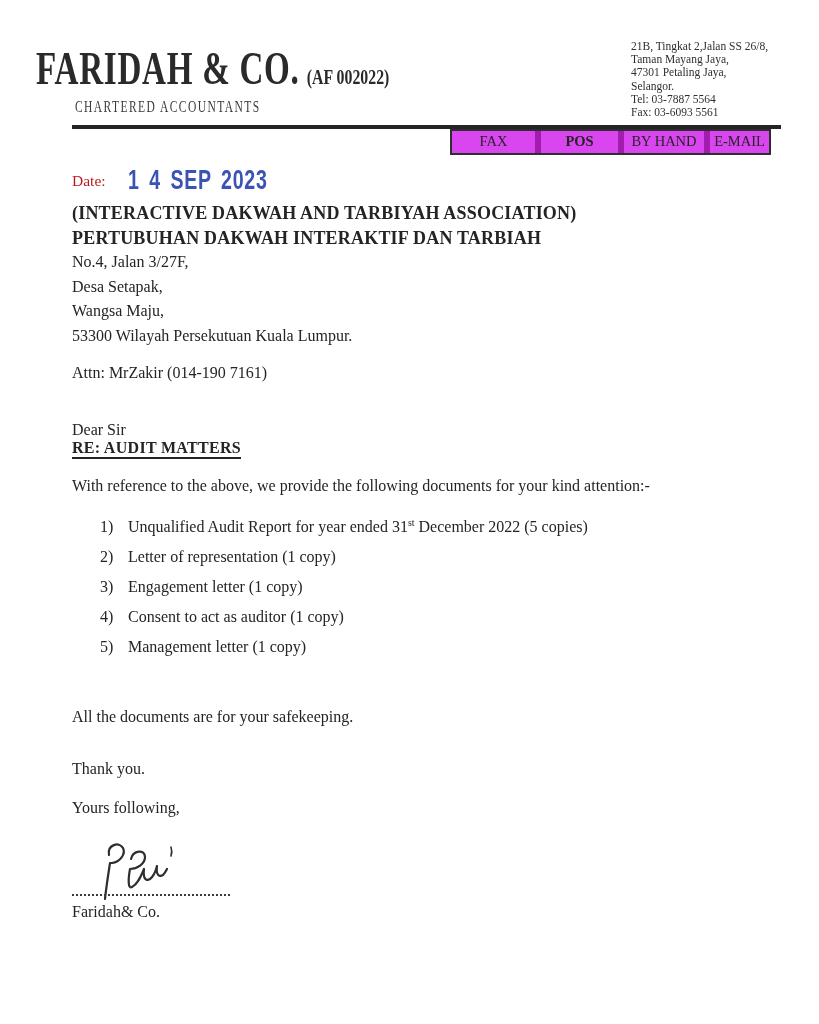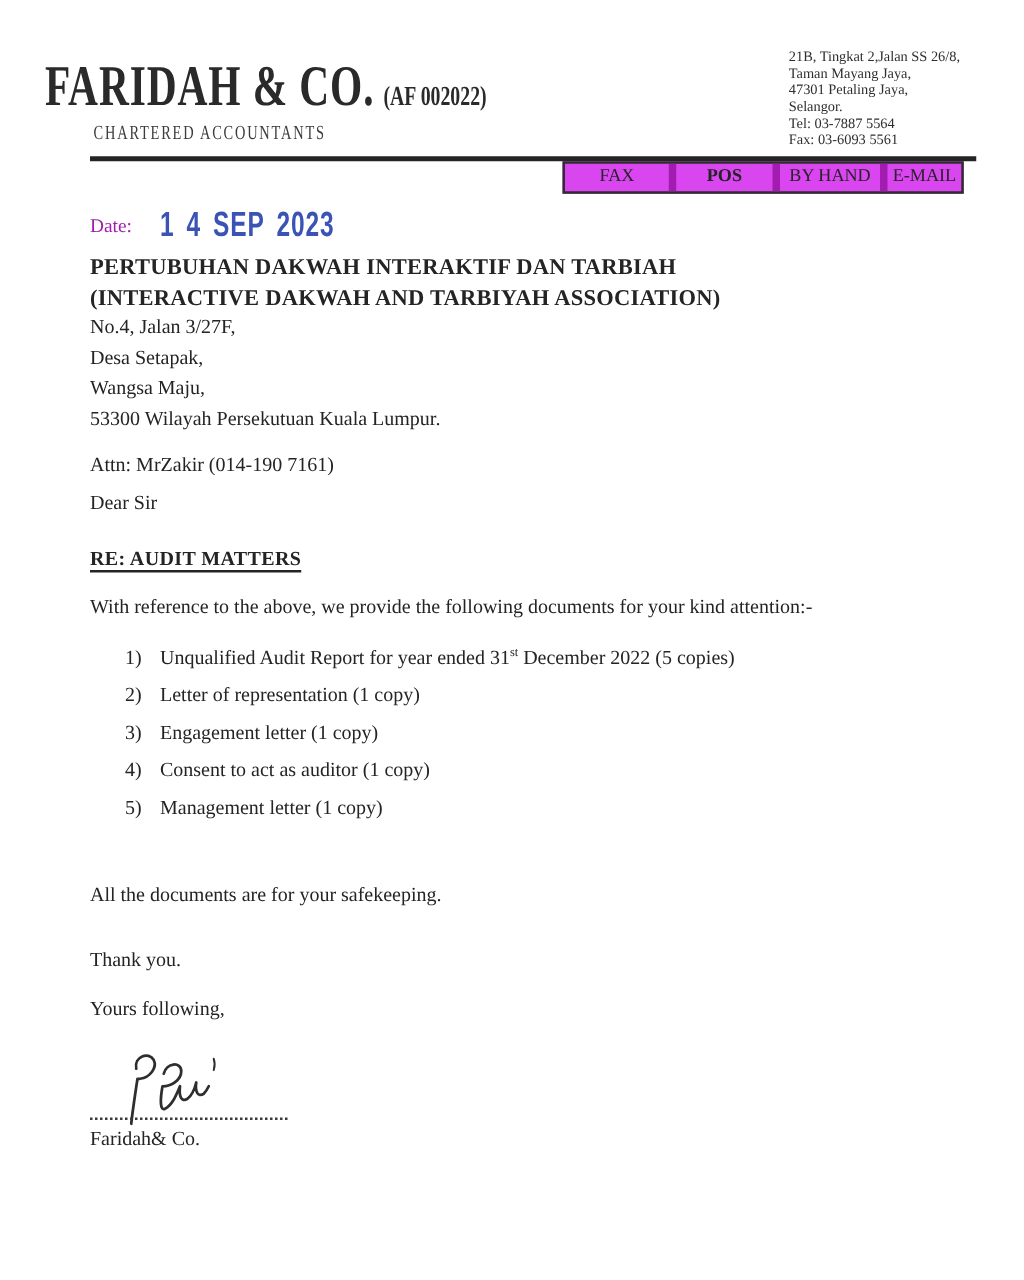--- a/index.html
+++ b/index.html
@@ -35,21 +35,21 @@
   }
   .delivery-cell {
     height: 22px; line-height: 21px; text-align: center;
     font-size: 14.5px; color: #242424; border-left: 6px solid #a21caf;
   }
   .delivery-cell:first-child { border-left: none; }
   .delivery-cell.selected { font-weight: bold; }
   .w-fax { width: 83px; } .w-pos { width: 83px; } .w-byhand { width: 86px; } .w-email { width: 65px; }
   
   .date-row { position: absolute; left: 72px; top: 166px; white-space: nowrap; }
-  .date-label { font-size: 15.5px; color: #a21caf; }
+  .date-label { font-size: 15.5px; color: #b91c1c; }
   .date-stamp {
     display: inline-block; margin-left: 18px; position: relative; top: -2px;
     font-family: "Liberation Sans", sans-serif; font-weight: bold;
     font-size: 28px; letter-spacing: 1px; word-spacing: 5px;
     transform: scaleX(0.70); transform-origin: left center;
     vertical-align: middle;
   }
   
   .recipient { position: absolute; left: 72px; top: 201px; line-height: 24.5px; }
   .recipient .bold-line { font-weight: bold; font-size: 18px; letter-spacing: 0.2px; }
@@ -101,31 +101,31 @@
     <div class="delivery-cell w-byhand">BY HAND</div>
     <div class="delivery-cell w-email">E-MAIL</div>
   </div>
 
   <div class="date-row">
     <span class="date-label">Date:</span>
     <span class="date-stamp" style="color: rgb(58, 83, 180);">1 4 SEP 2023</span>
   </div>
 
   <div class="recipient">
+    <div class="bold-line">(INTERACTIVE DAKWAH AND TARBIYAH ASSOCIATION)</div>
     <div class="bold-line">PERTUBUHAN DAKWAH INTERAKTIF DAN TARBIAH</div>
-    <div class="bold-line">(INTERACTIVE DAKWAH AND TARBIYAH ASSOCIATION)</div>
     <div class="addr-line">No.4, Jalan 3/27F,</div>
     <div class="addr-line">Desa Setapak,</div>
     <div class="addr-line">Wangsa Maju,</div>
     <div class="addr-line">53300 Wilayah Persekutuan Kuala Lumpur.</div>
   </div>
 
   <div class="line16" style="top:364px;">Attn: MrZakir (014-190 7161)</div>
 
-  <div class="line16" style="top:394px;">Dear Sir</div>
+  <div class="line16" style="top:421px;">Dear Sir</div>
 
   <div class="line16 subject" style="top:439px;">RE: AUDIT MATTERS</div>
 
   <div class="line16" style="top:477px;">With reference to the above, we provide the following documents for your kind attention:-</div>
 
   <div class="enclosures">
     <div class="enc-item">
       <span class="enc-num">1)</span>
       <span class="enc-text"><span>Unqualified Audit Report for year ended 31</span><sup>st</sup><span> December 2022 (5 copies)</span></span>
     </div>

